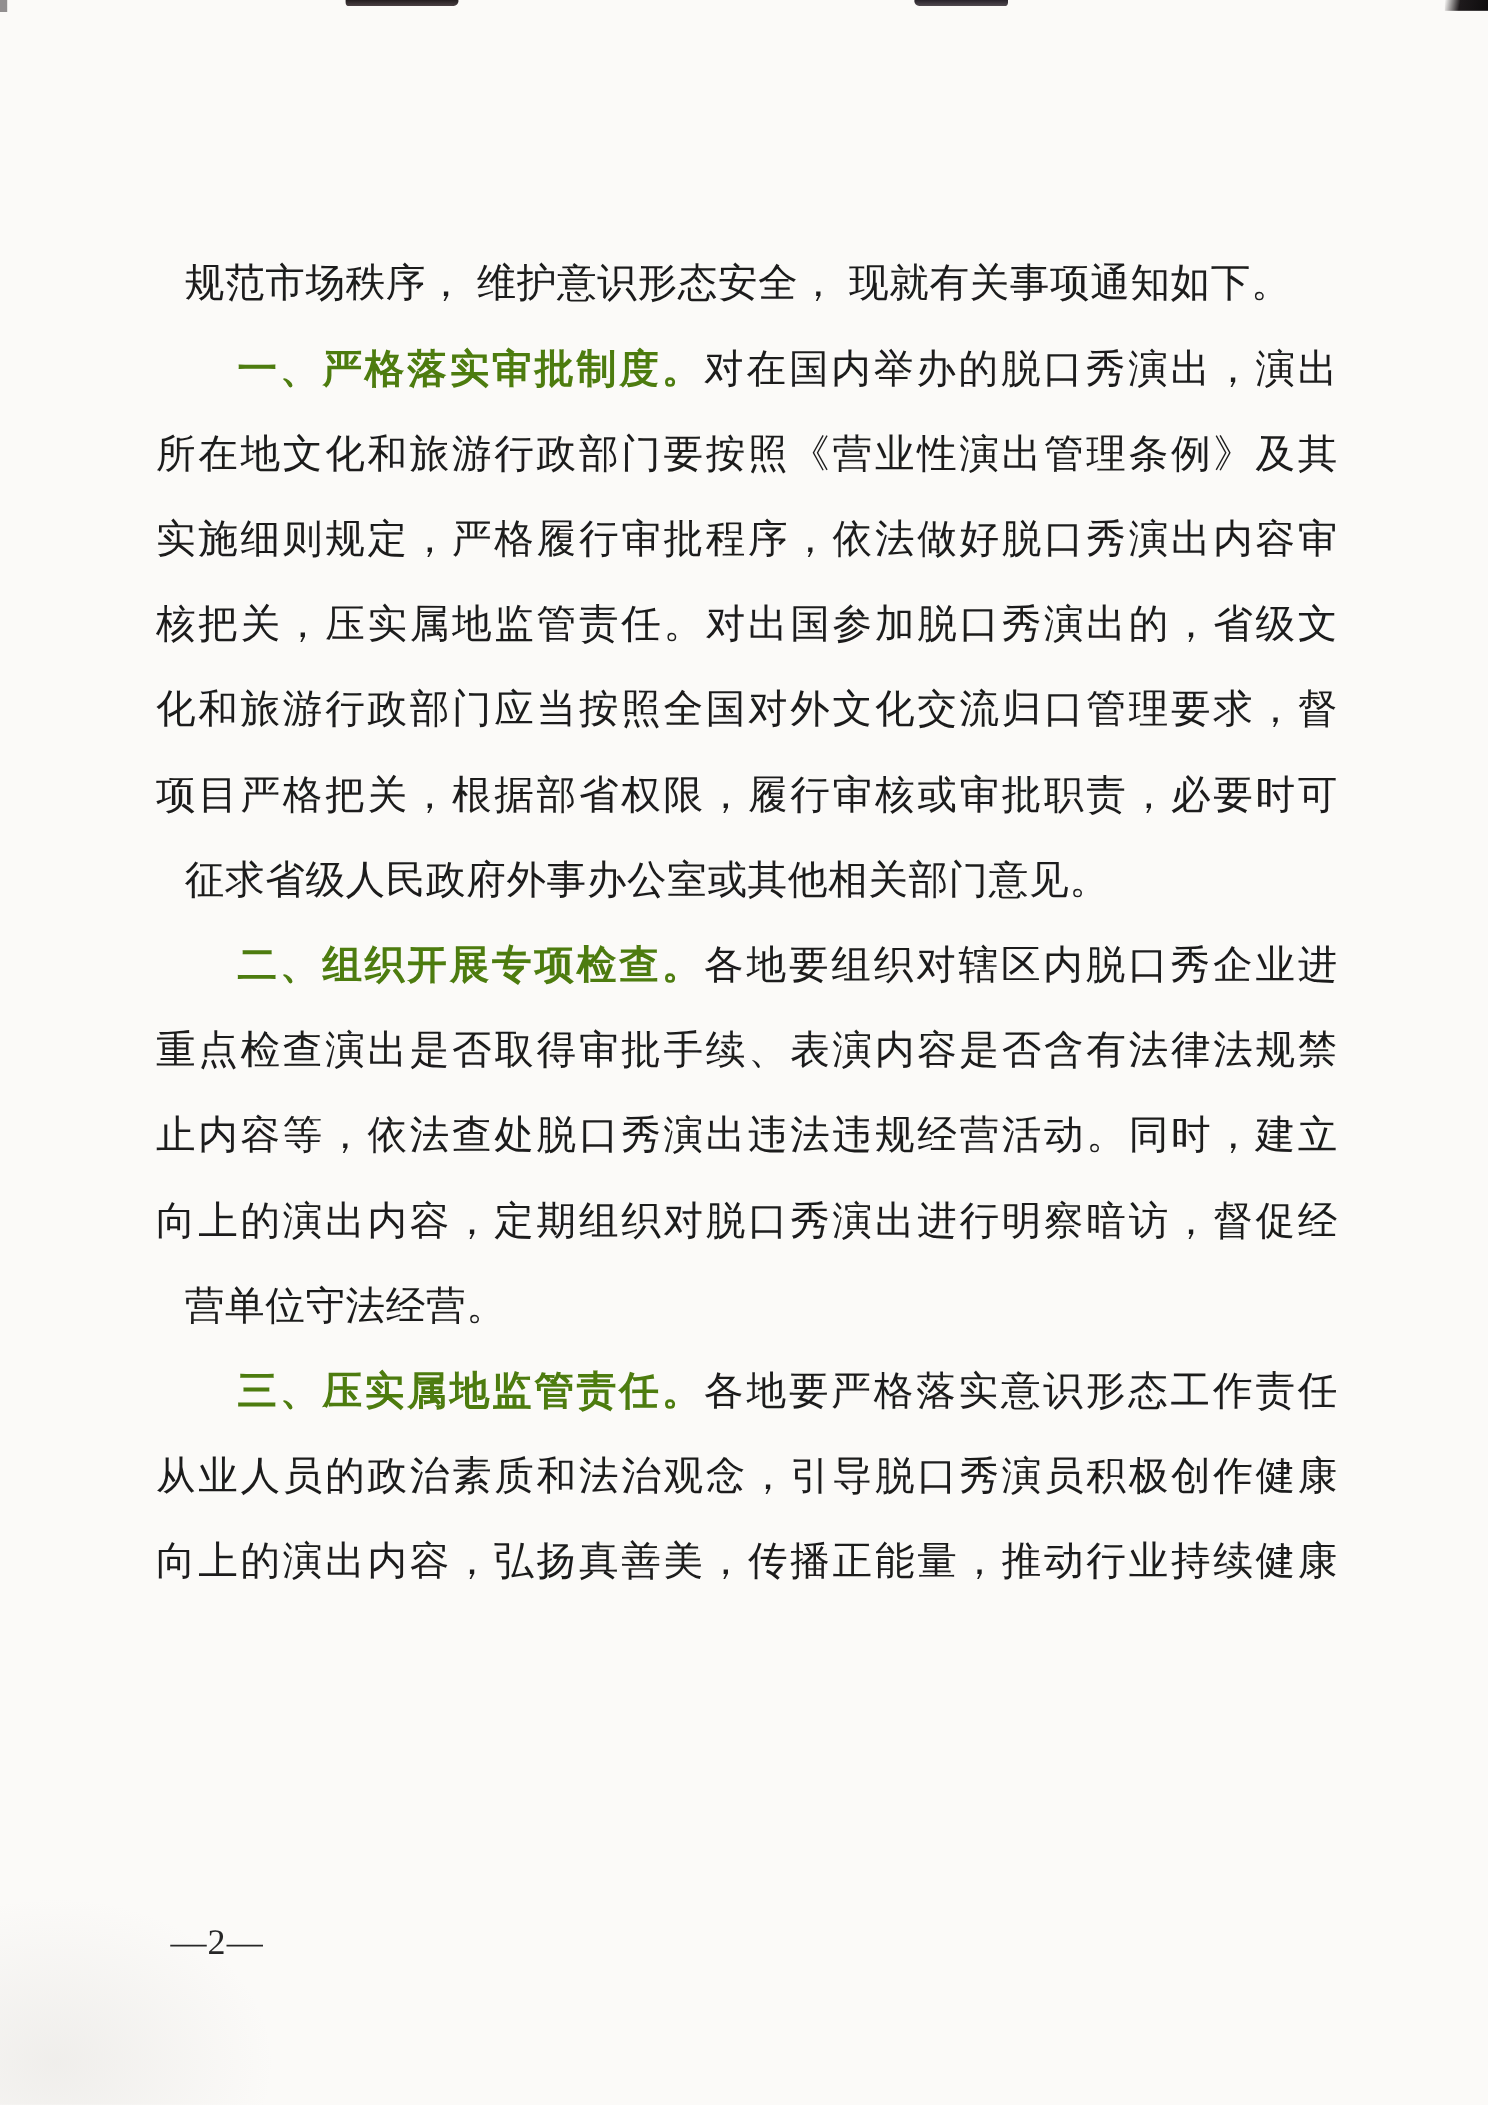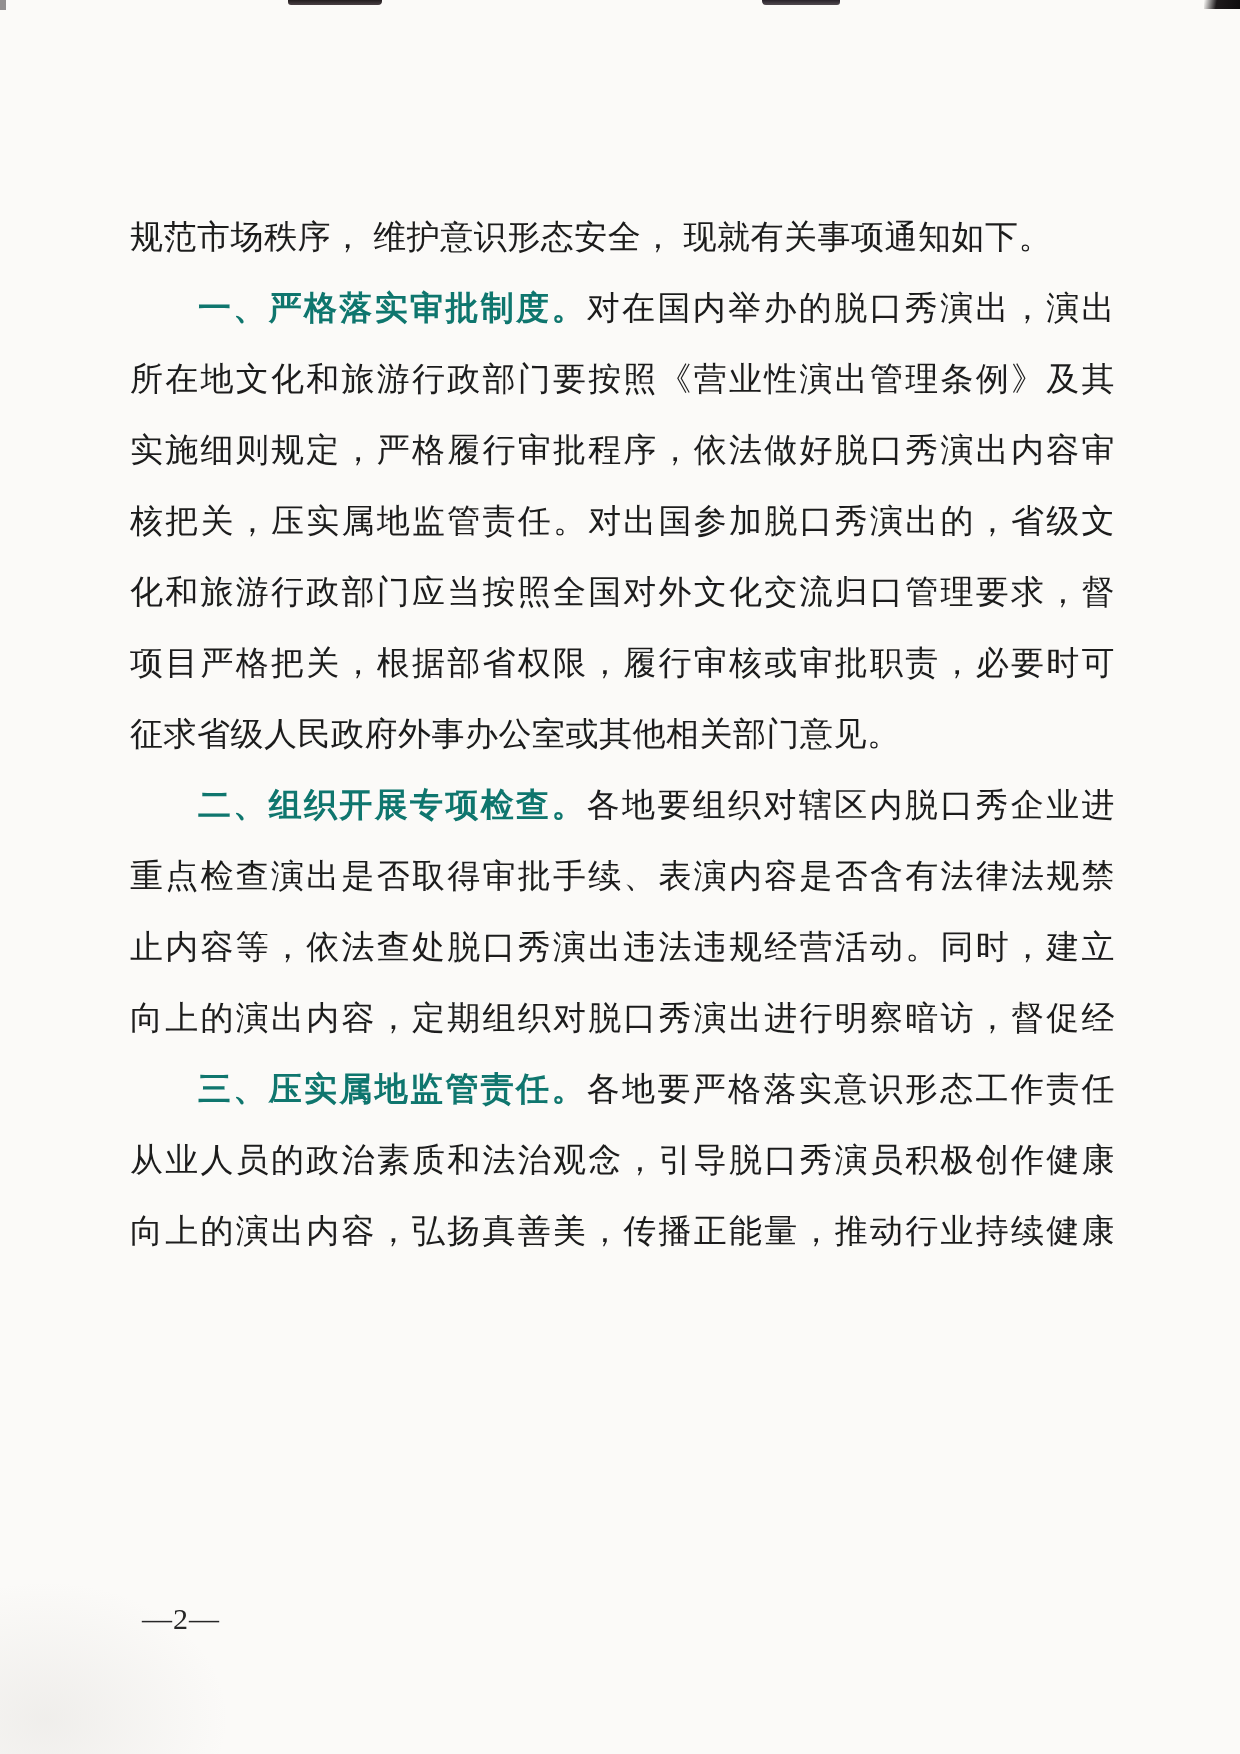--- a/index.html
+++ b/index.html
@@ -42,27 +42,28 @@
     height: 71px;
     overflow: hidden;
     text-align: justify;
     text-align-last: justify;
     text-justify: inter-character;
     white-space: normal;
     letter-spacing: 0.5px;
   }
   .line.no-stretch {
     text-align-last: left;
+    margin-left: 24px;
   }
   .line.indent {
     text-indent: 68px;
   }
   .heading {
     font-weight: 700;
-    color: #0f766e;
+    color: #4d7c0f;
   }
   .page-number {
     position: absolute;
     left: 142px;
     top: 1602px;
     font-size: 30px;
     color: #262626;
     letter-spacing: 1px;
   }
   
@@ -106,19 +107,20 @@
       <div class="line"><span>所在地文化和旅游行政部门要按照《营业性演出管理条例》及其</span></div>
       <div class="line"><span>实施细则规定，严格履行审批程序，依法做好脱口秀演出内容审</span></div>
       <div class="line"><span>核把关，压实属地监管责任。对出国参加脱口秀演出的，省级文</span></div>
       <div class="line"><span>化和旅游行政部门应当按照全国对外文化交流归口管理要求，督</span></div>
       <div class="line"><span>项目严格把关，根据部省权限，履行审核或审批职责，必要时可</span></div>
       <div class="line no-stretch"><span>征求省级人民政府外事办公室或其他相关部门意见。</span></div>
       <div class="line indent"><span class="heading">二、组织开展专项检查。</span><span>各地要组织对辖区内脱口秀企业进</span></div>
       <div class="line"><span>重点检查演出是否取得审批手续、表演内容是否含有法律法规禁</span></div>
       <div class="line"><span>止内容等，依法查处脱口秀演出违法违规经营活动。同时，建立</span></div>
       <div class="line"><span>向上的演出内容，定期组织对脱口秀演出进行明察暗访，督促经</span></div>
+      <div class="line no-stretch"><span>营单位守法经营。</span></div>
       <div class="line indent"><span class="heading">三、压实属地监管责任。</span><span>各地要严格落实意识形态工作责任</span></div>
       <div class="line"><span>从业人员的政治素质和法治观念，引导脱口秀演员积极创作健康</span></div>
       <div class="line"><span>向上的演出内容，弘扬真善美，传播正能量，推动行业持续健康</span></div>
     </div>
 
   <div class="page-number">—2—</div>
 </div>
 
 </body></html>

